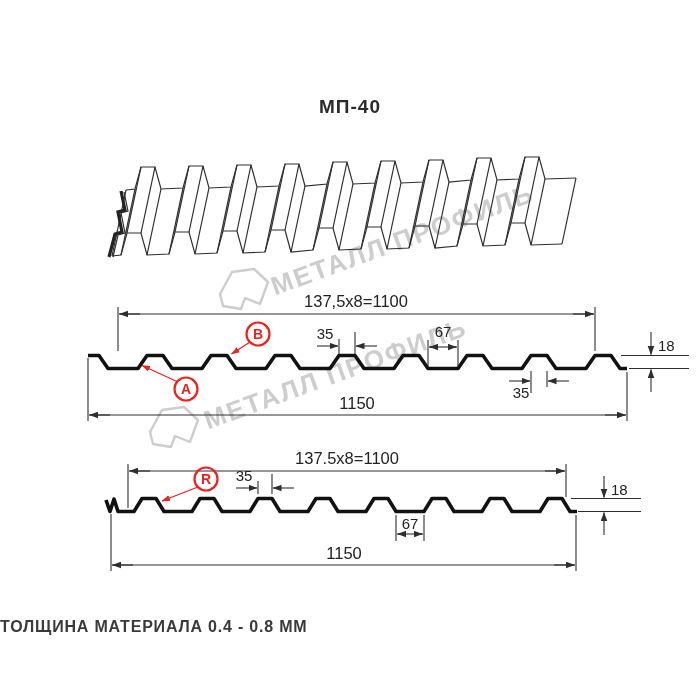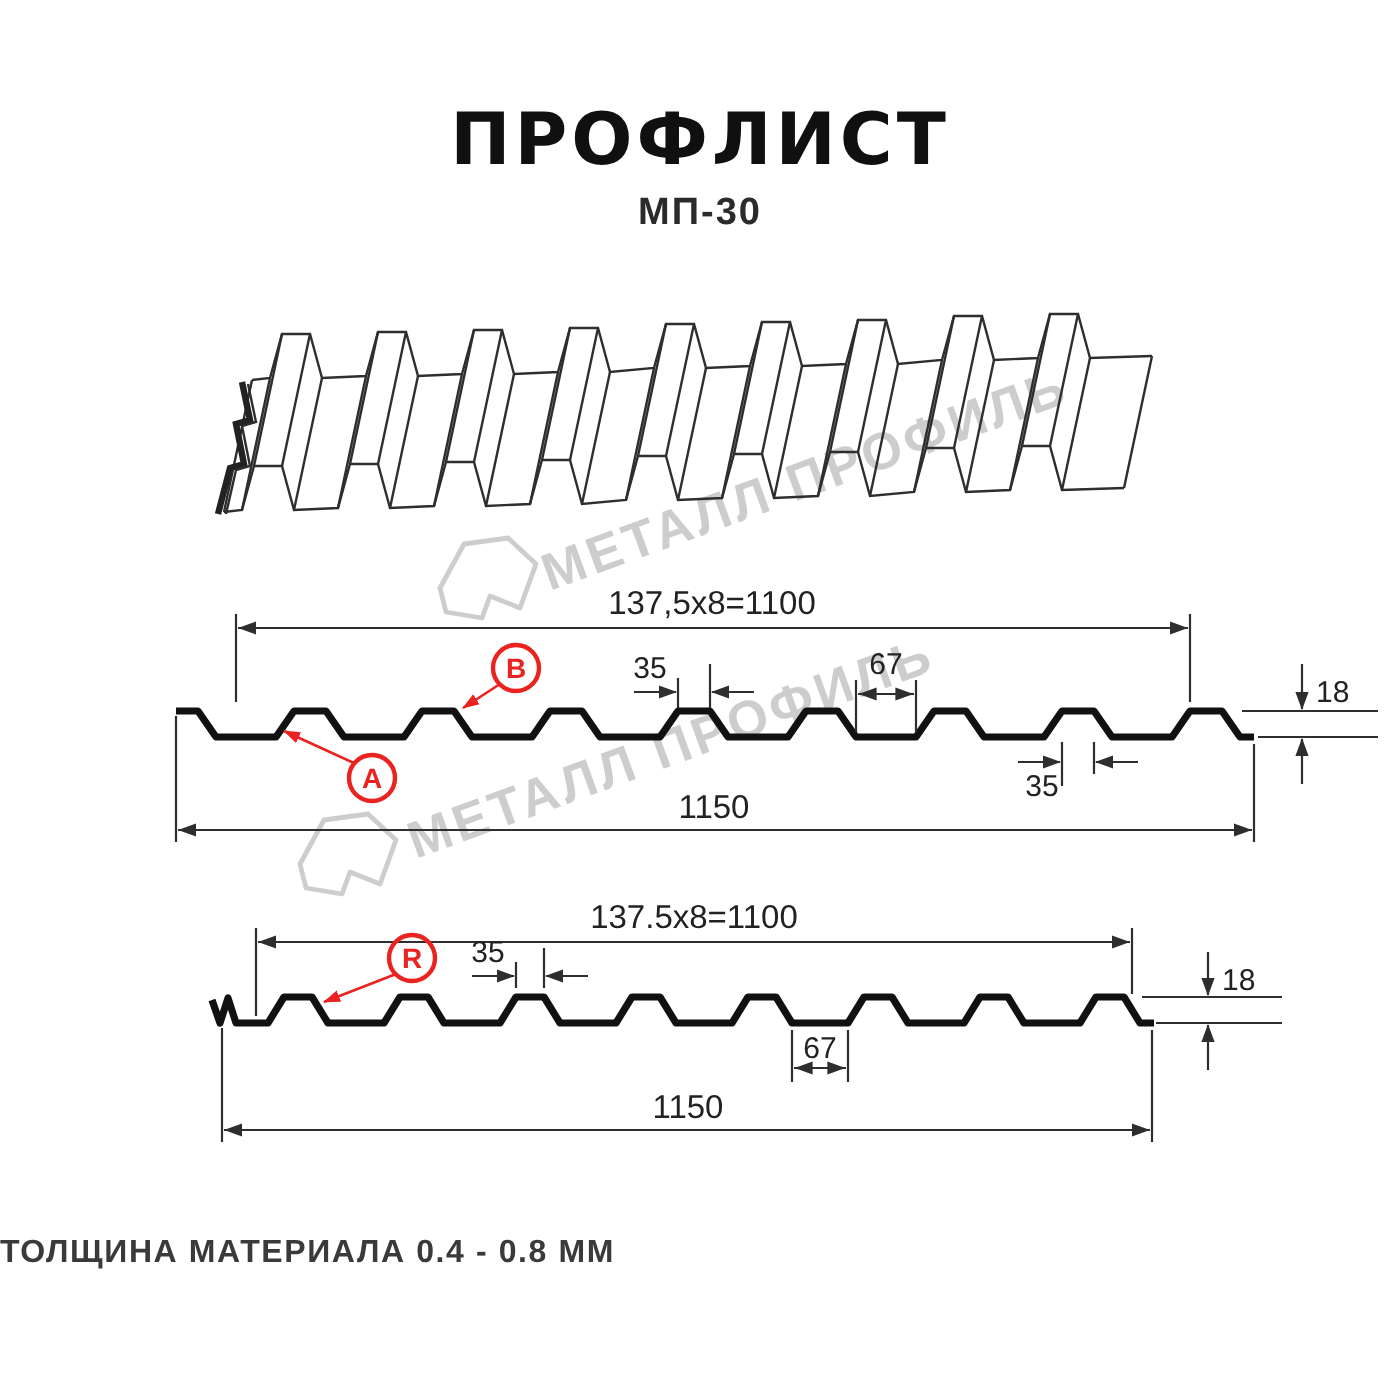--- a/index.html
+++ b/index.html
@@ -32,22 +32,21 @@
 
   <div class="wm-text" id="wm-text-1">МЕТАЛЛ ПРОФИЛЬ</div>
   <div class="wm-text" id="wm-text-2">МЕТАЛЛ ПРОФИЛЬ</div>
   <svg class="wm-logo" id="wm-logo-1" width="56" height="46" viewBox="0 0 56 46">
     <path d="M4,28 L16,6 L38,3 L52,16 L44,38 L29,32 L25,43 L7,40 Z" fill="none" stroke="#cdcdcd" stroke-width="2.4" stroke-linejoin="round"></path>
   </svg>
   <svg class="wm-logo" id="wm-logo-2" width="56" height="46" viewBox="0 0 56 46">
     <path d="M4,28 L16,6 L38,3 L52,16 L44,38 L29,32 L25,43 L7,40 Z" fill="none" stroke="#cdcdcd" stroke-width="2.4" stroke-linejoin="round"></path>
   </svg>
 
-  <div class="title">ПРОФЛИСТ</div>
-  <div class="subtitle">МП-30</div>
+  <div class="subtitle">МП-40</div>
   <div class="footer-note">ТОЛЩИНА МАТЕРИАЛА 0.4 - 0.8 ММ</div>
 
   <svg class="art" width="700" height="700" viewBox="0 0 700 700">
     <defs>
       <marker id="arrB" markerWidth="10" markerHeight="8" refX="8.5" refY="3.5" orient="auto" markerUnits="userSpaceOnUse">
         <path d="M0,0.2 L9,3.5 L0,6.8 Z" fill="#2e2e2e"></path>
       </marker>
       <marker id="arrR" markerWidth="10" markerHeight="8" refX="8" refY="3.5" orient="auto" markerUnits="userSpaceOnUse">
         <path d="M0,0.5 L8.5,3.5 L0,6.5 Z" fill="#ea2320"></path>
       </marker>

